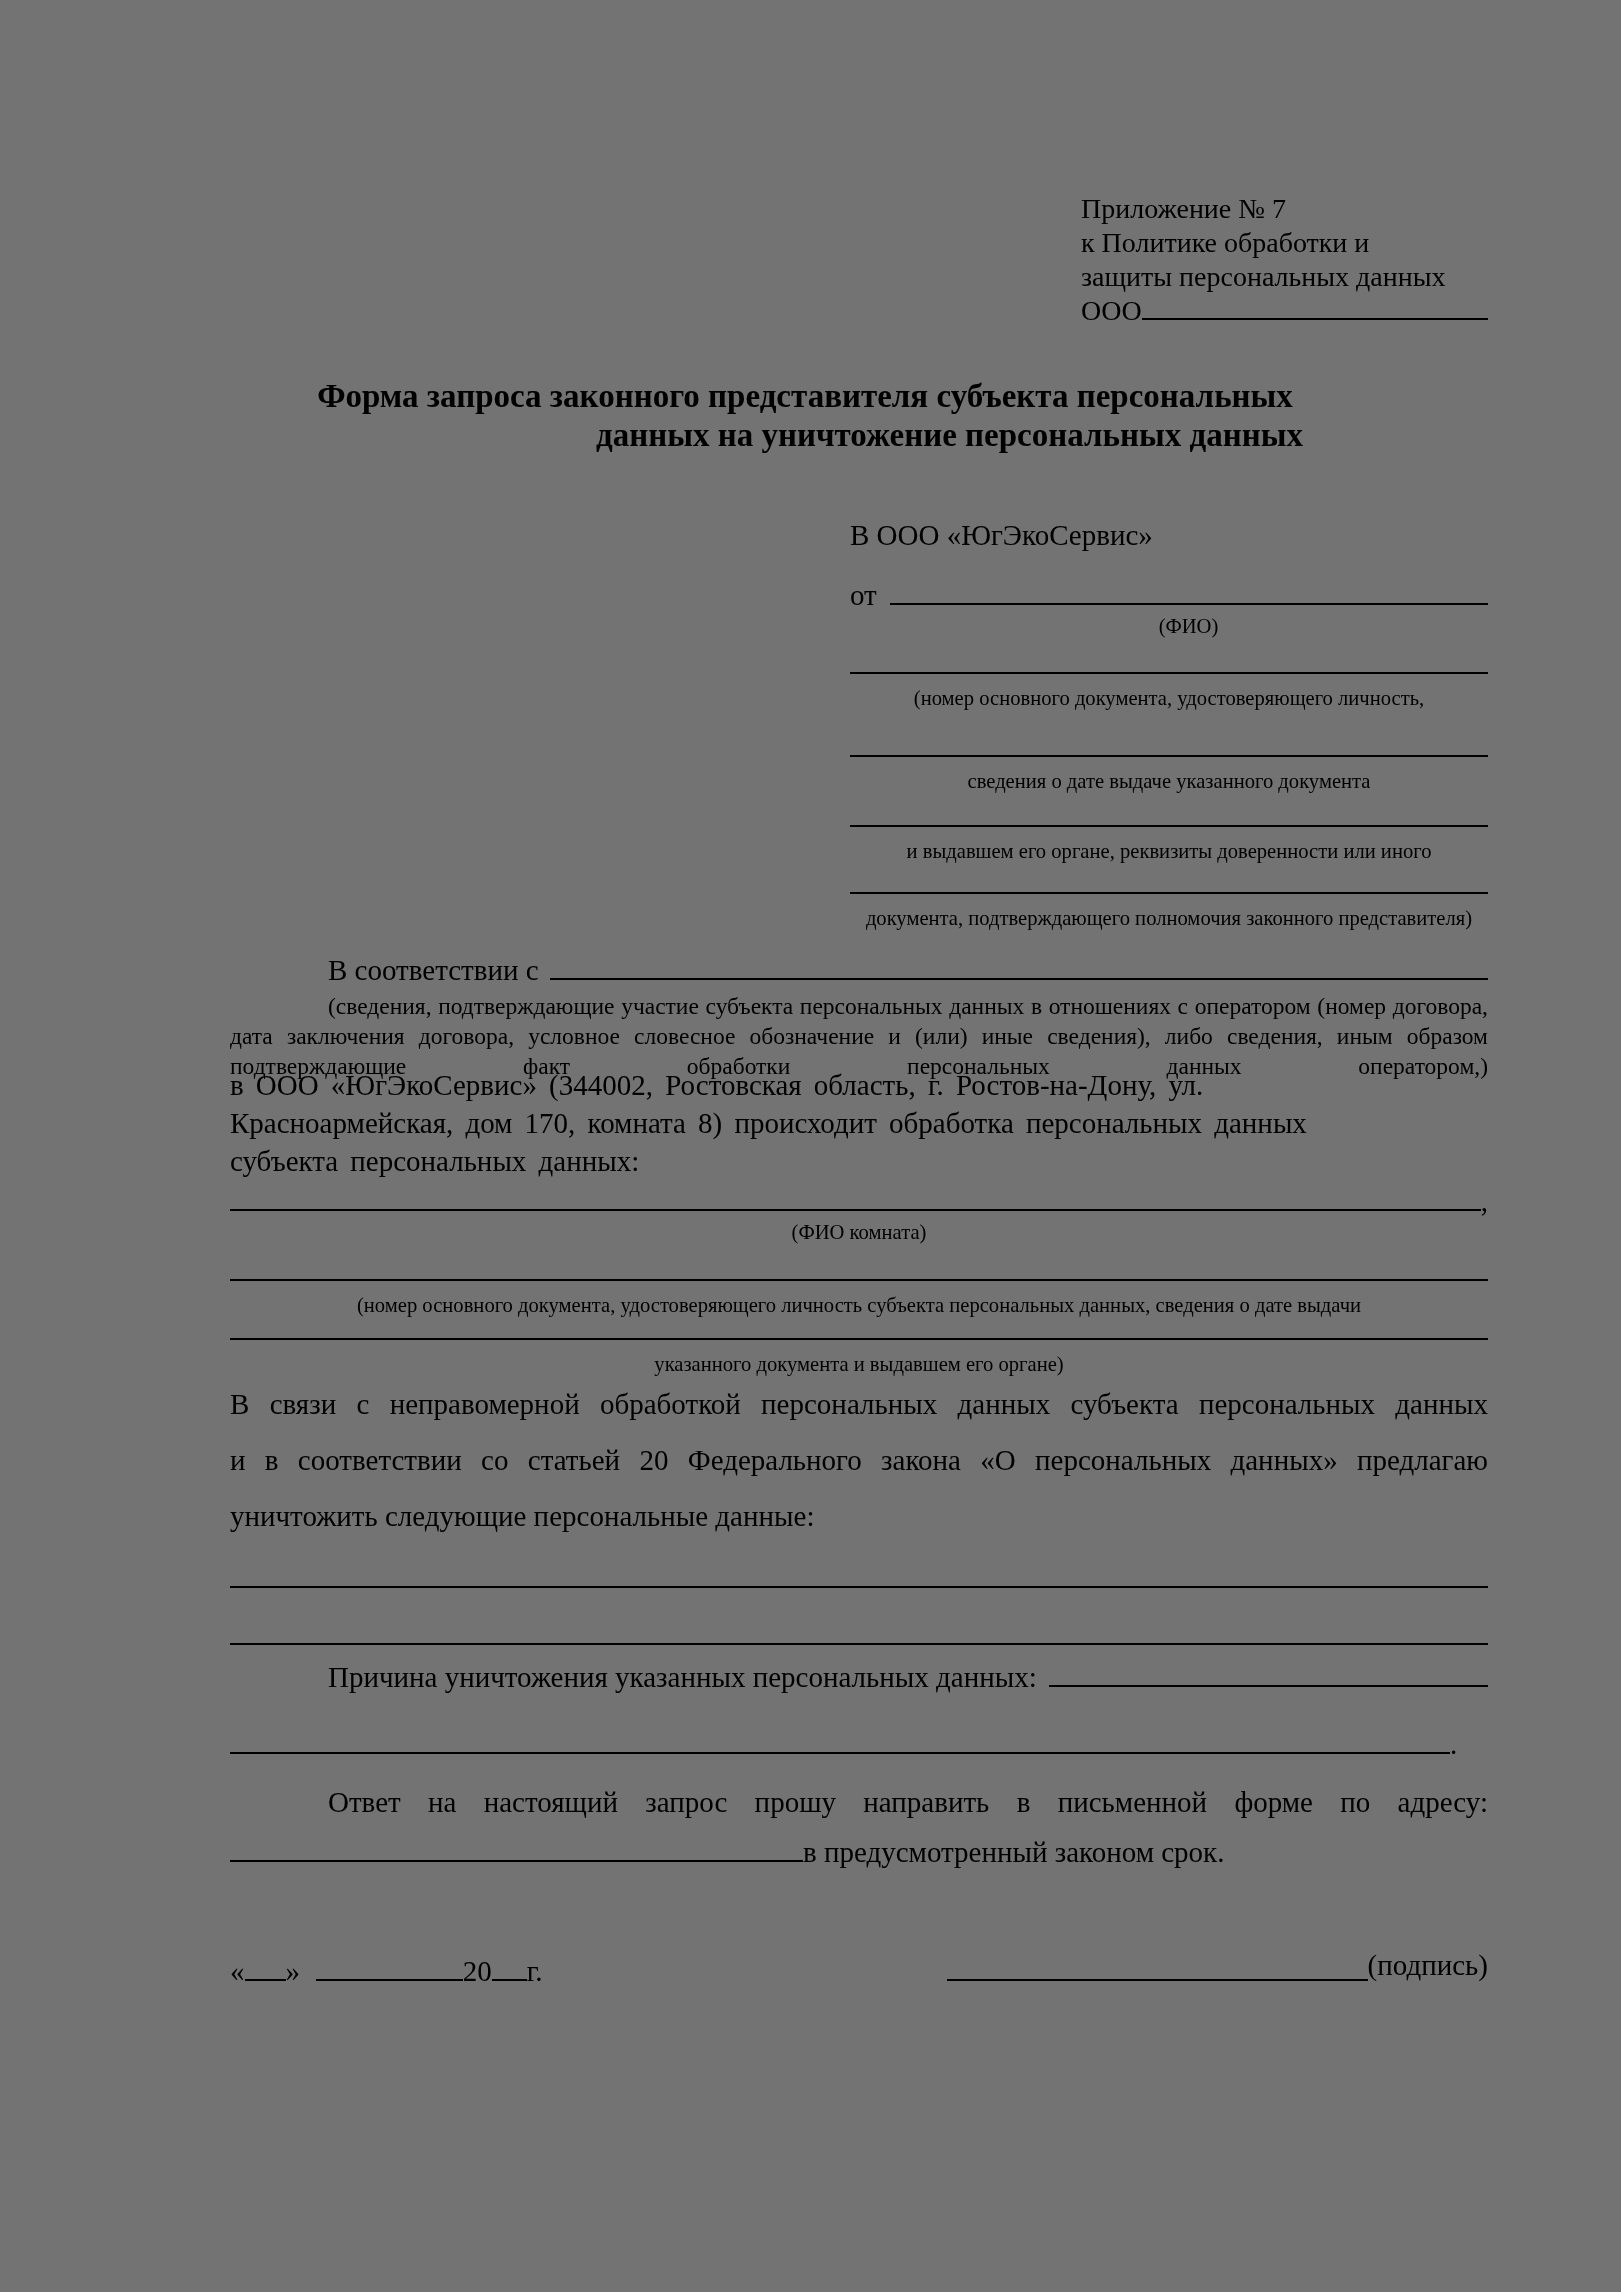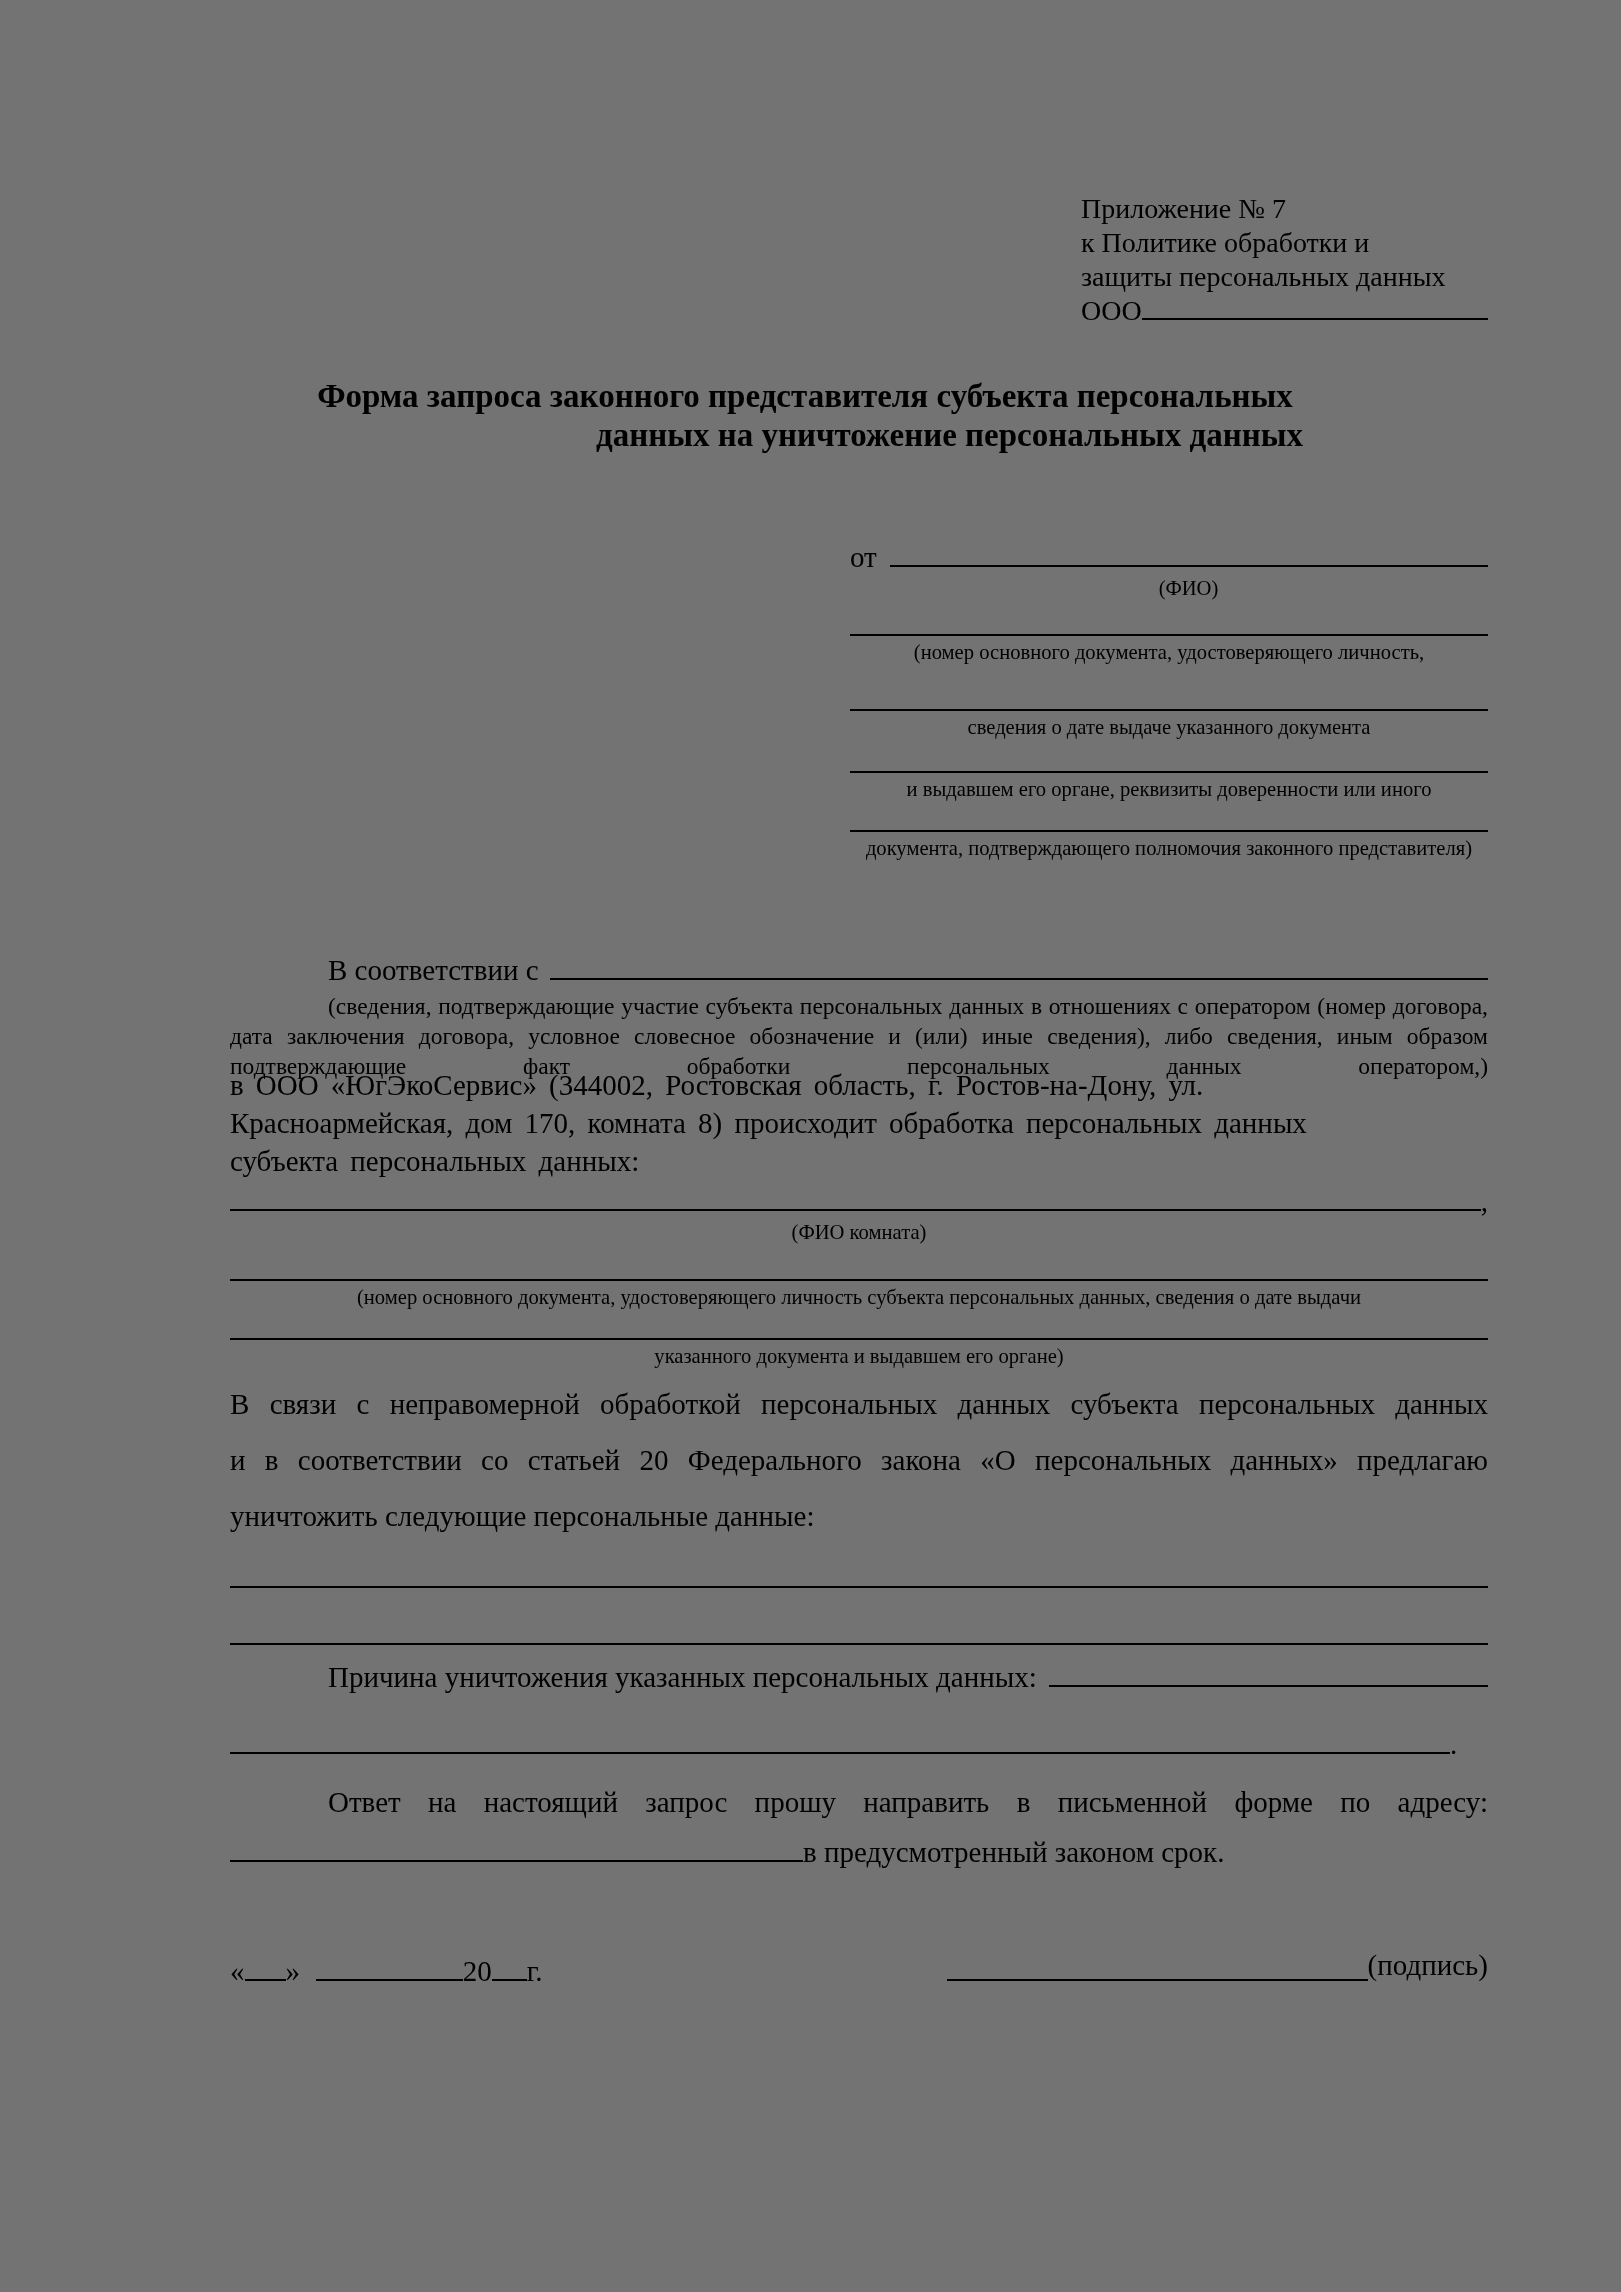--- a/index.html
+++ b/index.html
@@ -12,21 +12,21 @@
     overflow:hidden;
   }
   .abs { position:absolute; }
   .body-text { font-size:29px; line-height:38px; }
   .caption { font-size:20.6px; line-height:25.5px; text-align:center; }
   .small-note { font-size:23.5px; line-height:30px; }
   .rule { border-top:2.9px solid #000; height:0; }
   .blank { display:inline-block; border-bottom:2.9px solid #000; height:1em; }
   .fill { flex:1 1 auto; border-bottom:2.9px solid #000; }
   .row { display:flex; align-items:baseline; }
-  .ucap { border-top:2.9px solid #000; padding-top:4px; }
+  .ucap { border-top:2.9px solid #000; padding-top:12px; }
   .just { text-align:justify; text-align-last:justify; }
   .title-line { font-size:33px; font-weight:bold; line-height:39px; text-align:center; }
   .appendix { font-size:28px; line-height:34px; }
   .nowrap { white-space:nowrap; }
 </style>
 </head>
 <body>
 
 <div class="page">
 
@@ -39,20 +39,21 @@
       <span class="fill"></span>
     </div>
   </div>
 
   <div class="abs" style="left:230px; top:377px; width:1258px;">
     <div class="title-line" style="margin-right:108px;">Форма запроса законного представителя субъекта персональных</div>
     <div class="title-line" style="margin-left:181px;">данных на уничтожение персональных данных</div>
   </div>
 
   <div class="abs body-text" style="left:850px; top:516px; width:638px;">
+    <div>В ООО «ЮгЭкоСервис»</div>
     <div class="row" style="margin-top:21.6px;">
       <span style="margin-right:13.7px;">от</span>
       <span class="fill"></span>
     </div>
     <div class="caption" style="padding-left:39px;">(ФИО)</div>
     <div class="caption ucap" style="margin-top:33px;">(номер основного документа, удостоверяющего личность,</div>
     <div class="caption ucap" style="margin-top:43px;">сведения о дате выдаче указанного документа</div>
     <div class="caption ucap" style="margin-top:31px;">и выдавшем его органе, реквизиты доверенности или иного</div>
     <div class="caption ucap" style="margin-top:27.4px;">документа, подтверждающего полномочия законного представителя)</div>
   </div>

